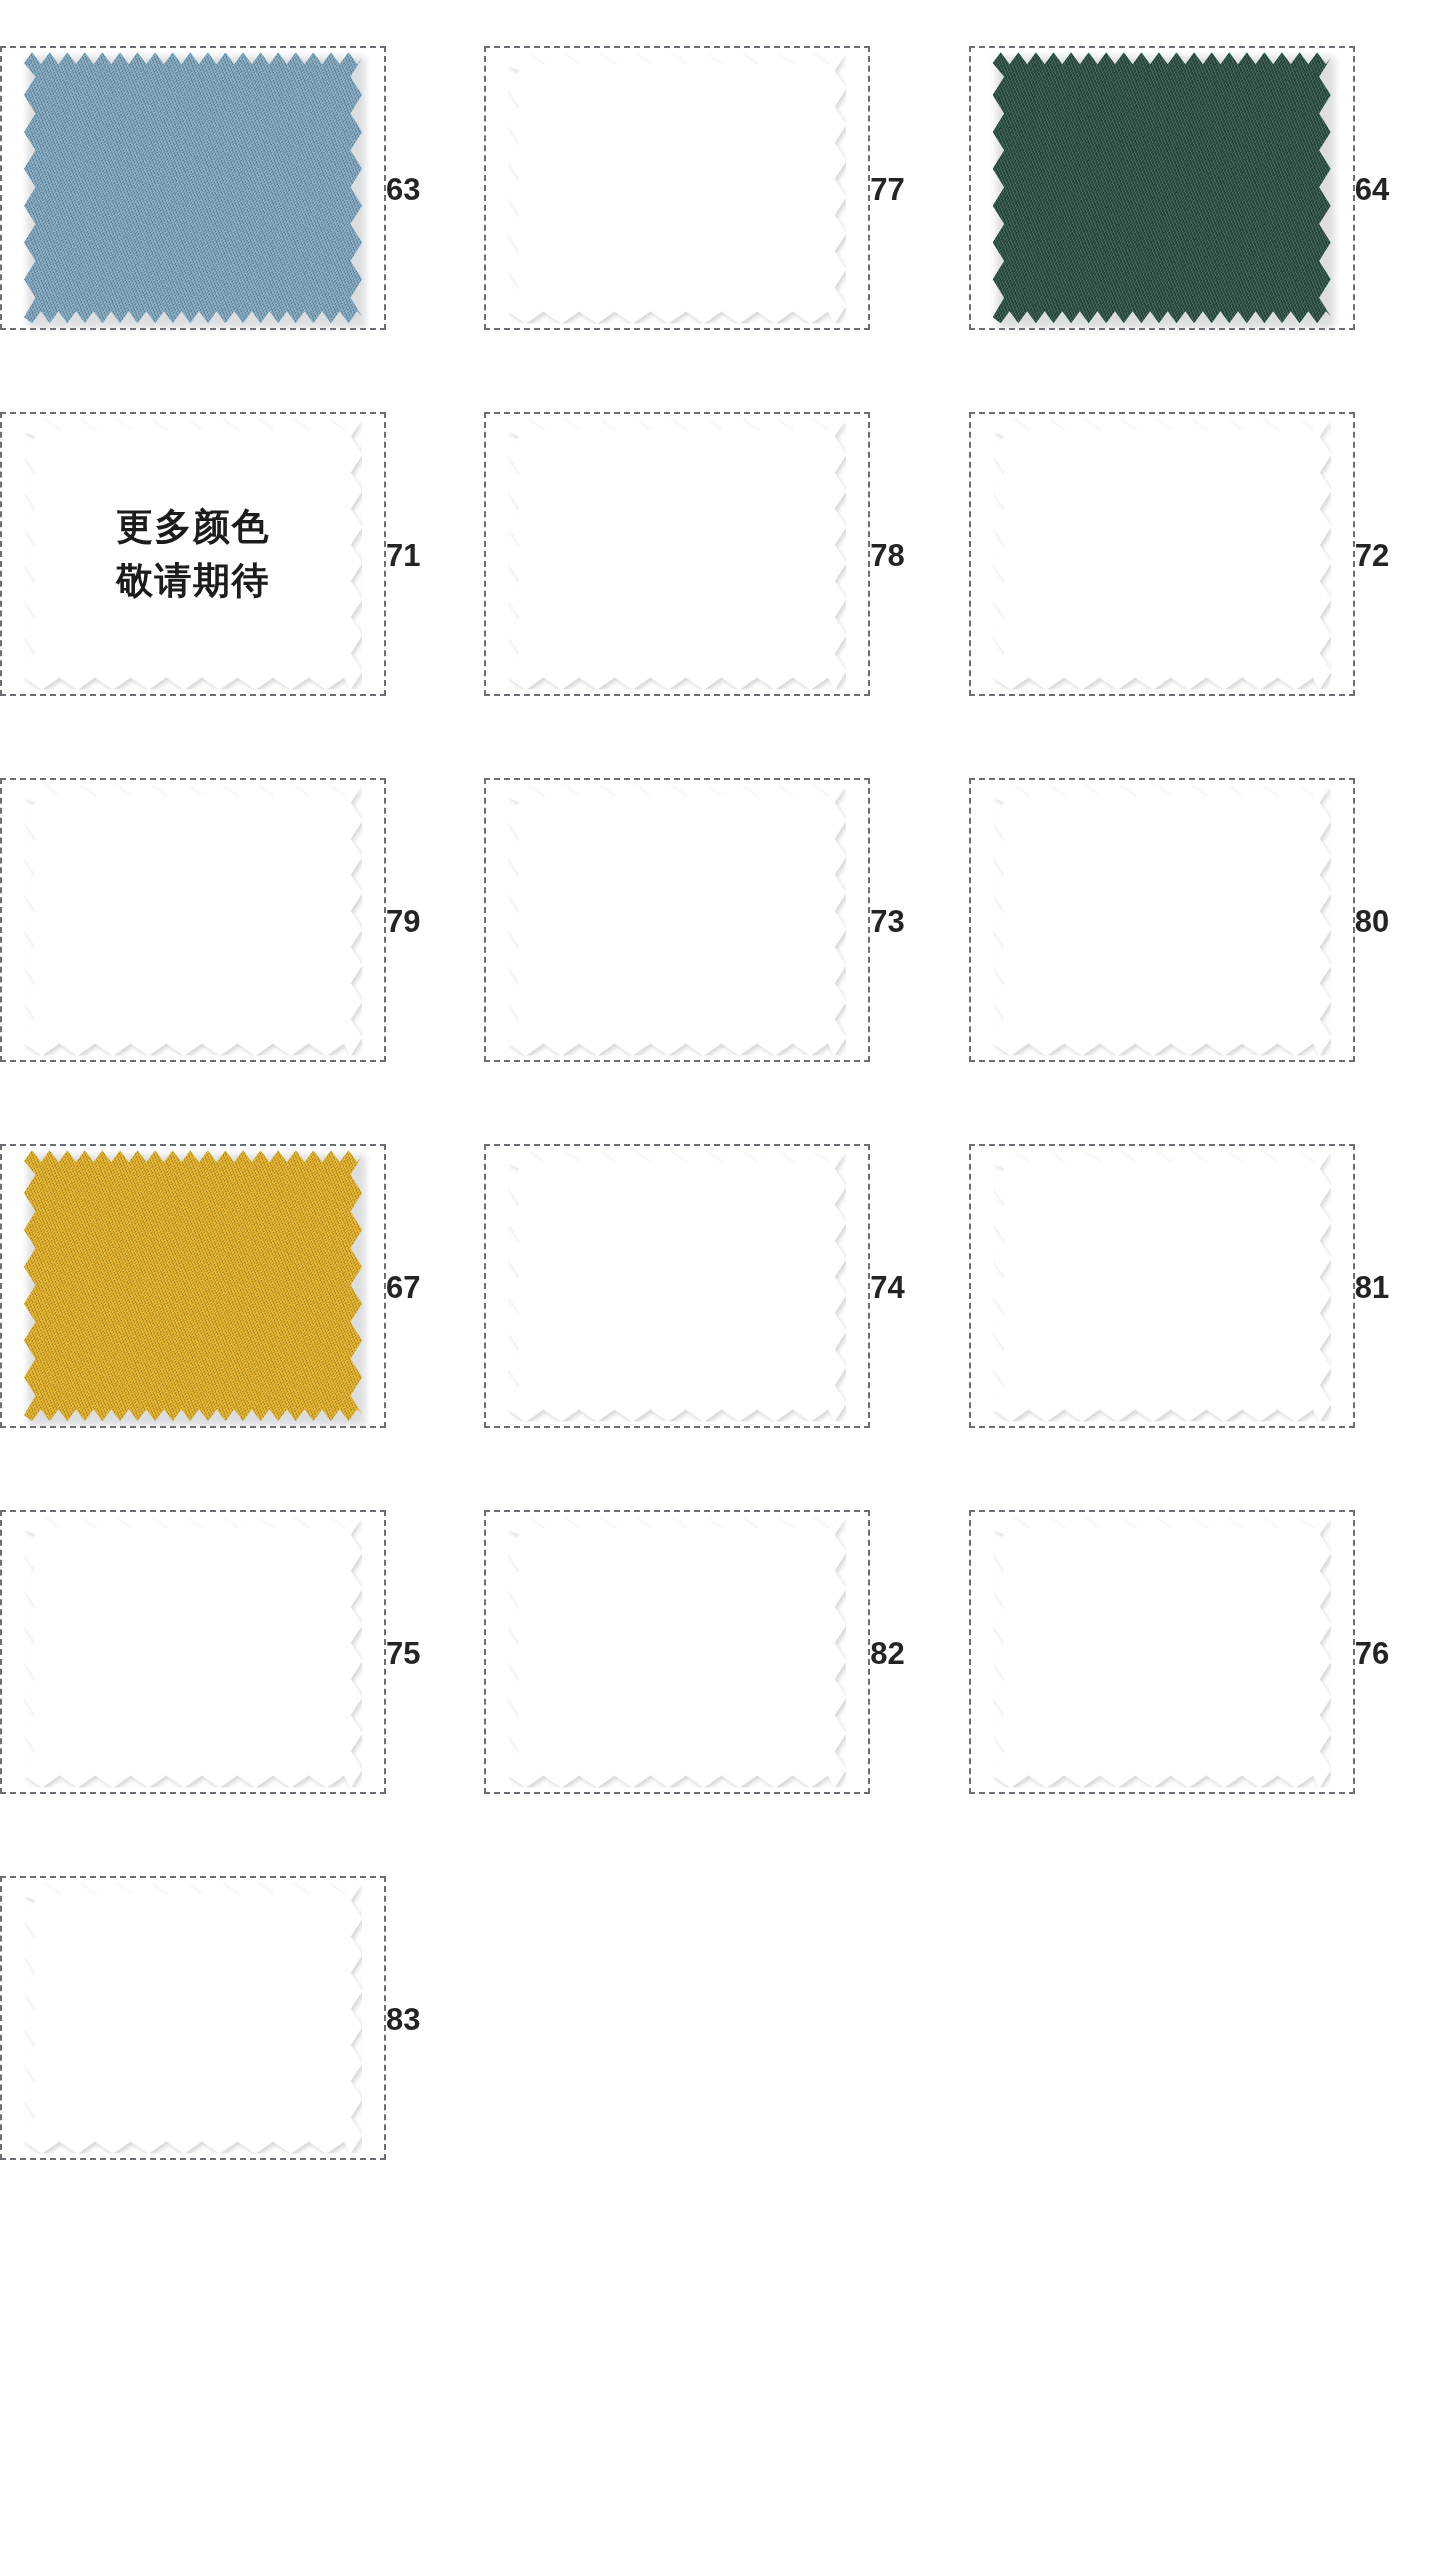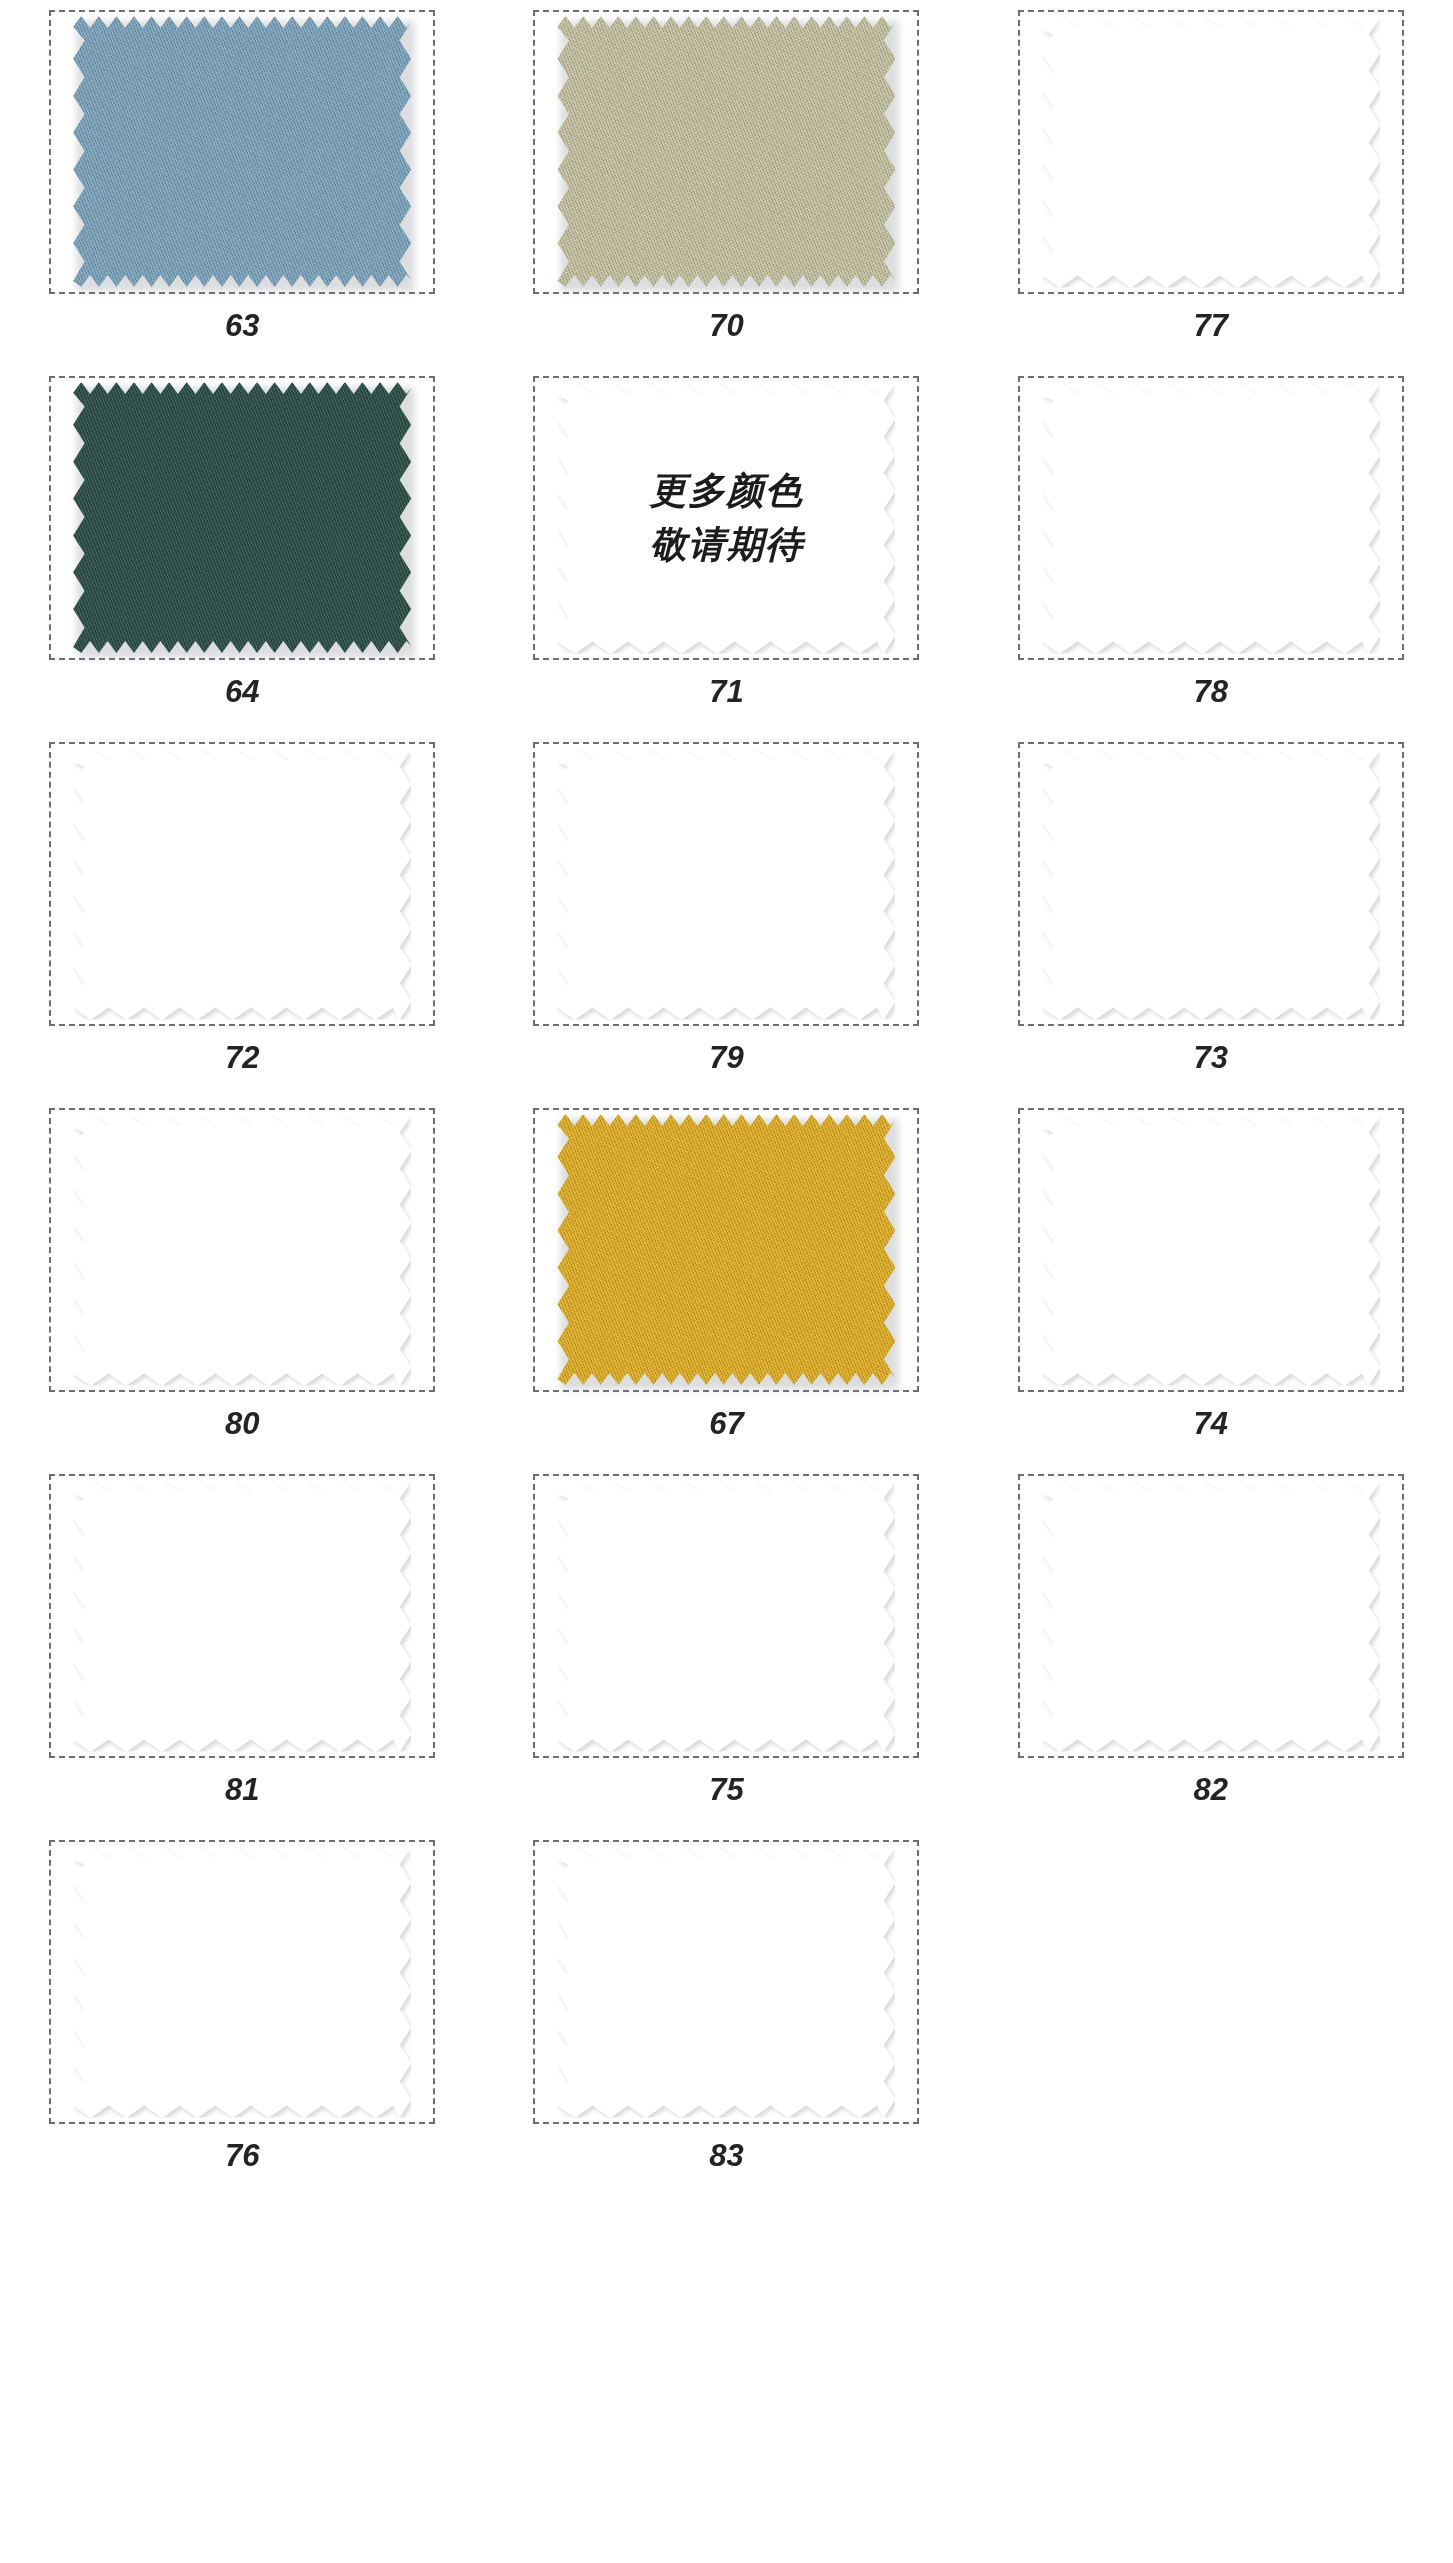--- a/index.html
+++ b/index.html
@@ -15,23 +15,22 @@
     height: 2563px;
     display: grid;
     grid-template-columns: repeat(3, 1fr);
     grid-template-rows: repeat(7, 366px);
     background: #ffffff;
   }
 
   .cell {
     position: relative;
     display: flex;
-    flex-direction: column;
+    flex-direction: row;
     align-items: center;
-    font-style: italic;
   }
 
   
   .frame {
     position: relative;
     width: 386px;
     height: 284px;
     margin-top: 9.5px;
     border: 2.2px dashed #6b6f75;
     background: #ffffff;
@@ -174,29 +173,20 @@
       <div class="frame">
         <div class="swatch-wrap">
           <div class="swatch-shadow"></div>
           <div class="swatch" style="background: rgb(127, 167, 191);"></div>
         </div>
       </div>
       <div class="label">63</div>
     </div>
     <div class="cell">
       <div class="frame">
-        <div class="swatch-wrap">
-          <div class="swatch-shadow"></div>
-          <div class="swatch" style="background: rgb(199, 196, 164);"></div>
-        </div>
-      </div>
-      <div class="label">70</div>
-    </div>
-    <div class="cell">
-      <div class="frame">
         <div class="ghost">
           <svg viewBox="0 0 465 372" preserveAspectRatio="none">
             <defs>
               <filter id="gsh" x="-30%" y="-30%" width="180%" height="180%">
                 <feDropShadow dx="3" dy="4" stdDeviation="3" flood-color="#9aa0a6" flood-opacity="0.42"></feDropShadow>
               </filter>
             </defs>
             <polygon points="0.0,17.0 24.5,0.0 48.9,17.0 73.4,0.0 97.9,17.0 122.4,0.0 146.8,17.0 171.3,0.0 195.8,17.0 220.3,0.0 244.7,17.0 269.2,0.0 293.7,17.0 318.2,0.0 342.6,17.0 367.1,0.0 391.6,17.0 416.1,0.0 440.5,17.0 465.0,0.0 449.0,24.8 465.0,49.6 449.0,74.4 465.0,99.2 449.0,124.0 465.0,148.8 449.0,173.6 465.0,198.4 449.0,223.2 465.0,248.0 449.0,272.8 465.0,297.6 449.0,322.4 465.0,347.2 449.0,372.0 440.5,355.0 416.1,372.0 391.6,355.0 367.1,372.0 342.6,355.0 318.2,372.0 293.7,355.0 269.2,372.0 244.7,355.0 220.3,372.0 195.8,355.0 171.3,372.0 146.8,355.0 122.4,372.0 97.9,355.0 73.4,372.0 48.9,355.0 24.5,372.0 0.0,355.0 0.0,347.2 16.0,322.4 0.0,297.6 16.0,272.8 0.0,248.0 16.0,223.2 0.0,198.4 16.0,173.6 0.0,148.8 16.0,124.0 0.0,99.2 16.0,74.4 0.0,49.6 16.0,24.8" fill="#ffffff" stroke="#ffffff" stroke-width="1" filter="url(#gsh)"></polygon>
           </svg>
         </div>

